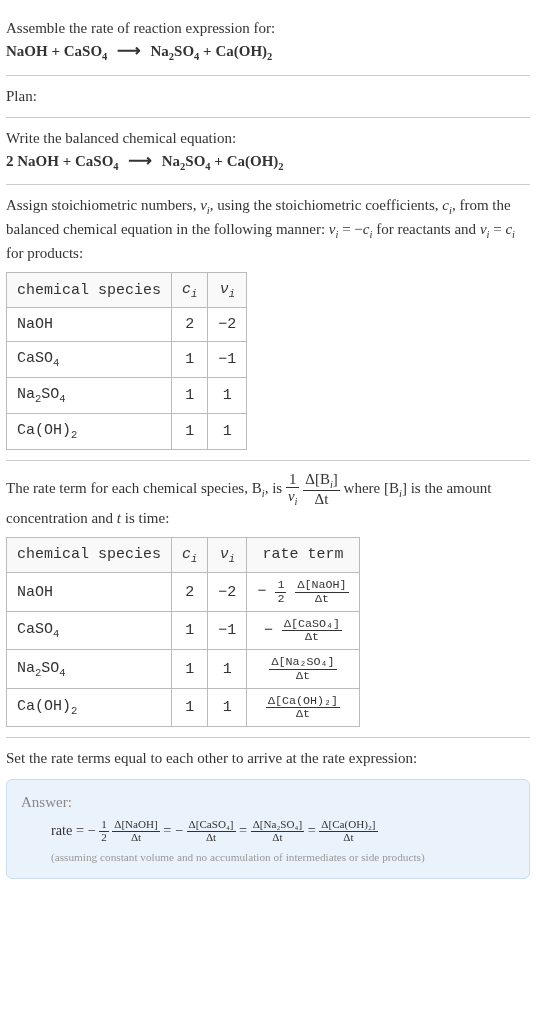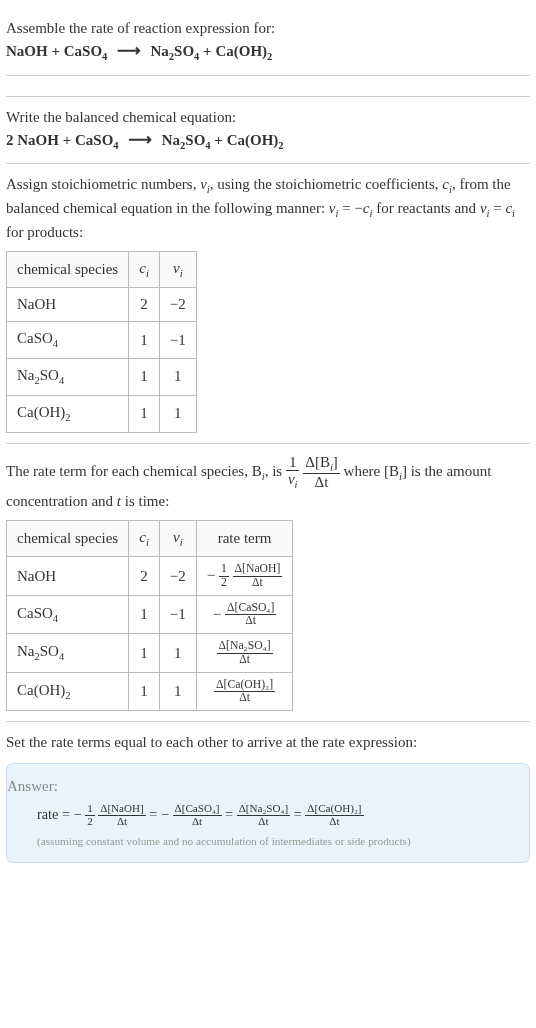--- a/index.html
+++ b/index.html
@@ -47,20 +47,21 @@
     }
     table {
       border-collapse: collapse;
       margin-top: 8px;
     }
     th, td {
       border: 1px solid #bbb;
       padding: 6px 10px;
       text-align: left;
       font-weight: normal;
+      font-family: Liberation Mono, monospace;
     }
     th {
       background: #f9f9f9;
     }
     td.center, th.center {
       text-align: center;
     }
     .frac {
       display: inline-block;
       vertical-align: middle;
@@ -82,21 +83,21 @@
     }
     .small-note {
       font-size: 0.75em;
       color: #666;
       margin-top: 6px;
     }
     .answer-box {
       background: #eaf3fb;
       border: 1px solid #cde;
       border-radius: 6px;
-      padding: 12px 0;
+      padding: 12px 14px;
       margin-top: 10px;
     }
     .answer-label {
       color: #888;
       margin-bottom: 6px;
     }
     .answer-eq {
       margin-left: 30px;
       font-size: 0.95em;
     }
@@ -135,20 +136,21 @@
 <div class="section">
   <div>Assemble the rate of reaction expression for:</div>
   <div class="equation">
     <span>NaOH</span><span> + </span><span><span>CaSO</span><span class="sub">4</span></span>
     <span class="arrow">⟶</span>
     <span><span>Na</span><span class="sub">2</span><span>SO</span><span class="sub">4</span></span><span> + </span><span><span>Ca(OH)</span><span class="sub">2</span></span>
   </div>
 </div>
 
 <div class="section">
+  <div>Plan:</div>
 </div>
 
 <div class="section">
   <div>Write the balanced chemical equation:</div>
   <div class="equation">
     <span>2 </span><span>NaOH</span><span> + </span><span><span>CaSO</span><span class="sub">4</span></span>
     <span class="arrow">⟶</span>
     <span><span>Na</span><span class="sub">2</span><span>SO</span><span class="sub">4</span></span><span> + </span><span><span>Ca(OH)</span><span class="sub">2</span></span>
   </div>
 </div>

